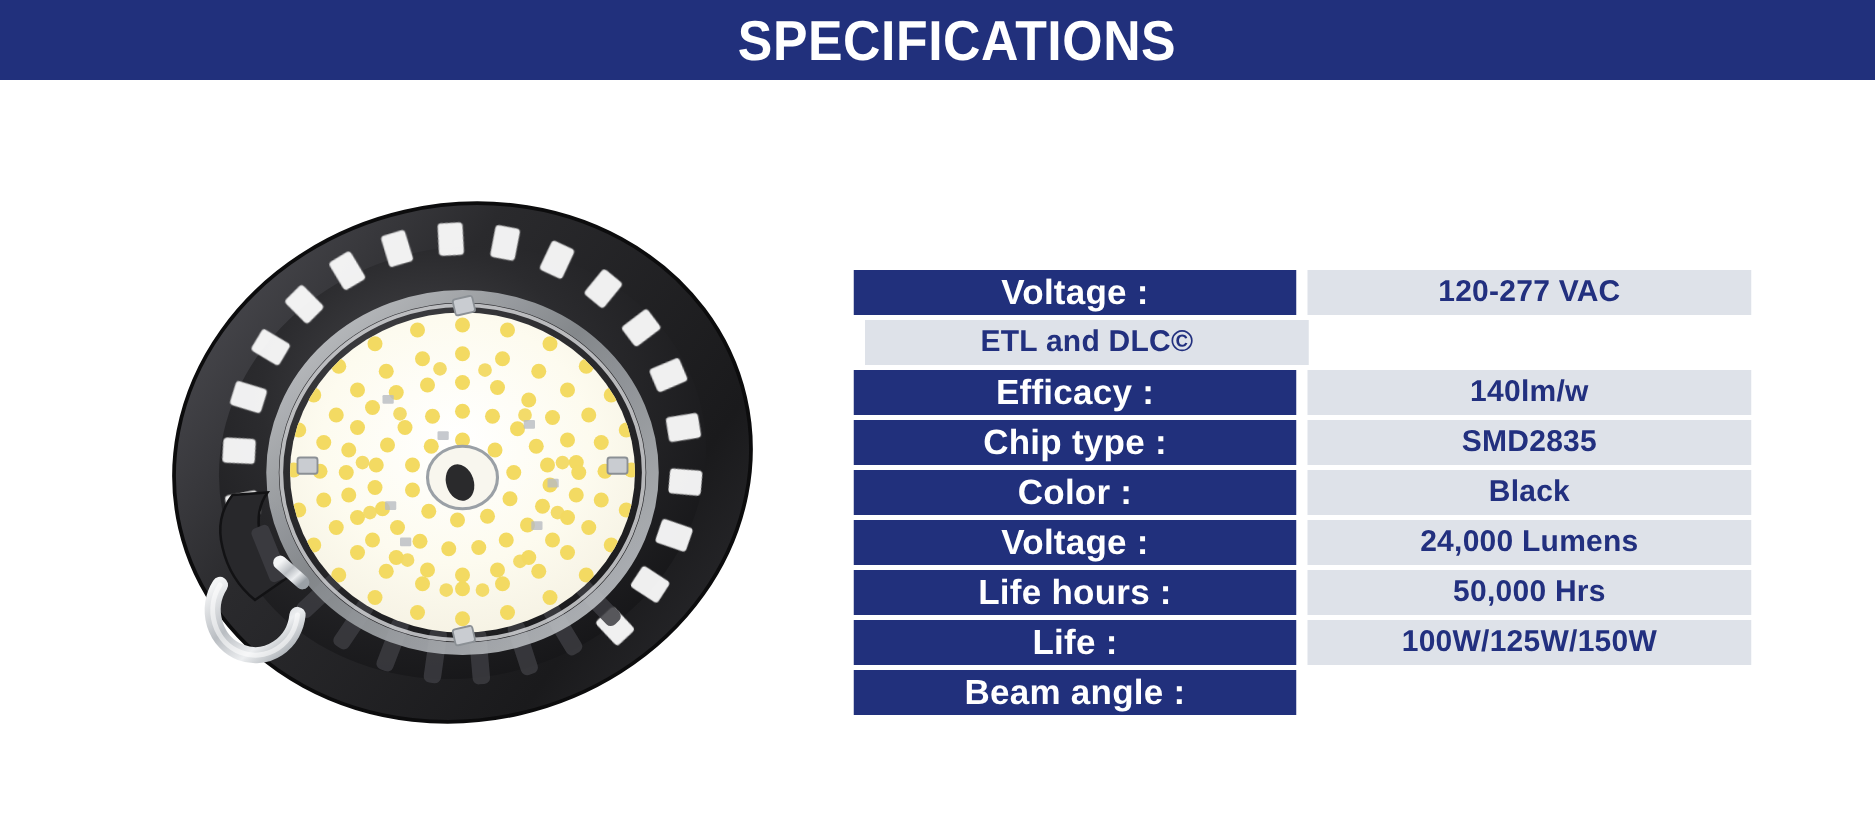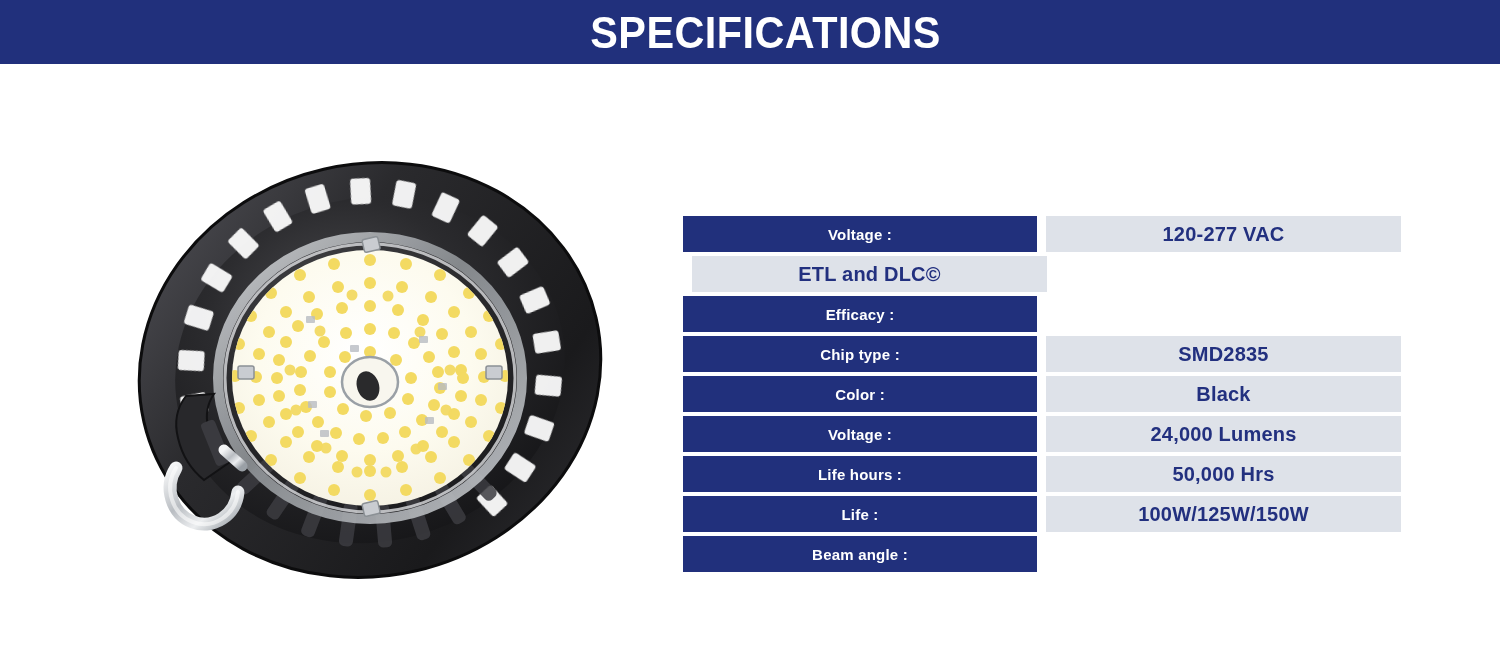--- a/index.html
+++ b/index.html
@@ -46,32 +46,32 @@
     display: flex;
     height: 36px;
     margin-bottom: 4px;
   }
   .spec-row:last-child { margin-bottom: 0; }
   .spec-label {
     width: 354px;
     background: #21307c;
     color: #ffffff;
     display: flex; align-items: center; justify-content: center;
-    font-size: 15px;
+    font-size: 28px;
     font-weight: bold;
     letter-spacing: 0.2px;
     transform-origin: center;
   }
   .spec-gap { width: 9px; }
   .spec-value {
     width: 355px;
     background: #dee2e9;
     color: #22307f;
     display: flex; align-items: center; justify-content: center;
-    font-size: 20px;
+    font-size: 24px;
     font-weight: bold;
     letter-spacing: 0.2px;
   }
 </style>
 </head>
 <body>
 
 <div id="page">
 
   <div class="header-band">
@@ -389,20 +389,21 @@
     </div>
 
     <div class="spec-row">
       <div class="spec-gap"></div>
       <div class="spec-value">ETL and DLC©</div>
     </div>
 
     <div class="spec-row">
       <div class="spec-label">Efficacy :</div>
       <div class="spec-gap"></div>
+      <div class="spec-value">140lm/w</div>
     </div>
 
     <div class="spec-row">
       <div class="spec-label">Chip type :</div>
       <div class="spec-gap"></div>
       <div class="spec-value">SMD2835</div>
     </div>
 
     <div class="spec-row">
       <div class="spec-label">Color :</div>

